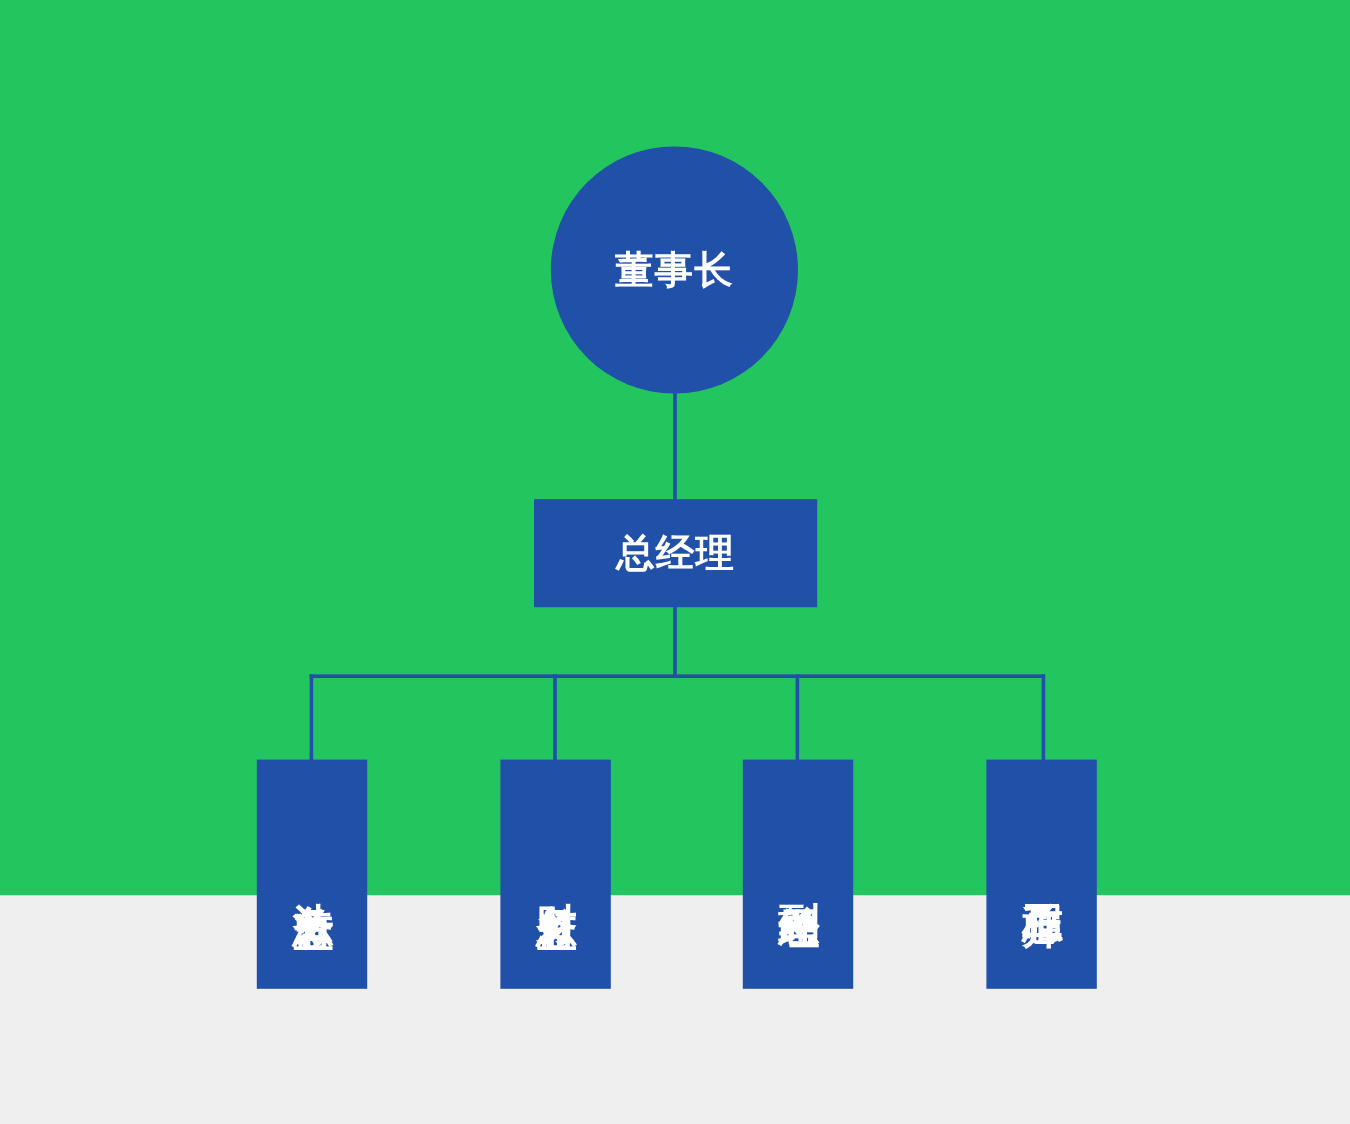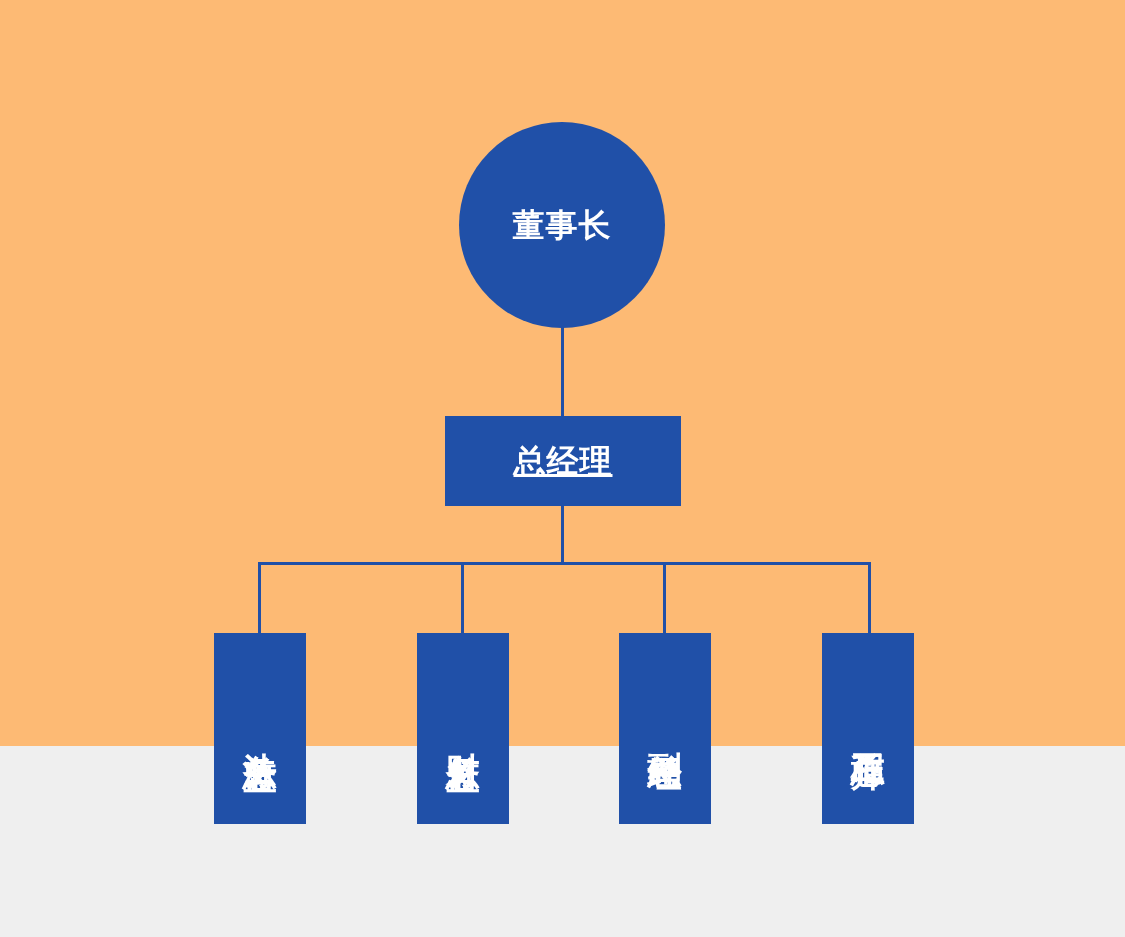--- a/index.html
+++ b/index.html
@@ -11,21 +11,21 @@
     width: 1125px;
     height: 937px;
     background: #efefef;
     font-family: "Liberation Sans", "DejaVu Sans", sans-serif;
     overflow: hidden;
   }
   #chart-canvas {
     position: relative;
     width: 1125px;
     height: 746px;
-    background: #fdba74;
+    background: #22c55e;
   }
 
   
   .connector-layer {
     position: absolute;
     left: 0;
     top: 0;
     width: 1125px;
     height: 937px;
   }
@@ -55,21 +55,20 @@
     font-size: 32px;
     font-weight: bold;
     letter-spacing: 1px;
     line-height: 1;
   }
   .node-level2 {
     left: 445px;
     top: 416px;
     width: 236px;
     height: 90px;
-    text-decoration: underline;
   }
   .node-level2 .node-label {
     font-size: 32px;
     font-weight: bold;
     letter-spacing: 1px;
     line-height: 1;
   }
   .node-leaf {
     top: 633px;
     width: 92px;

